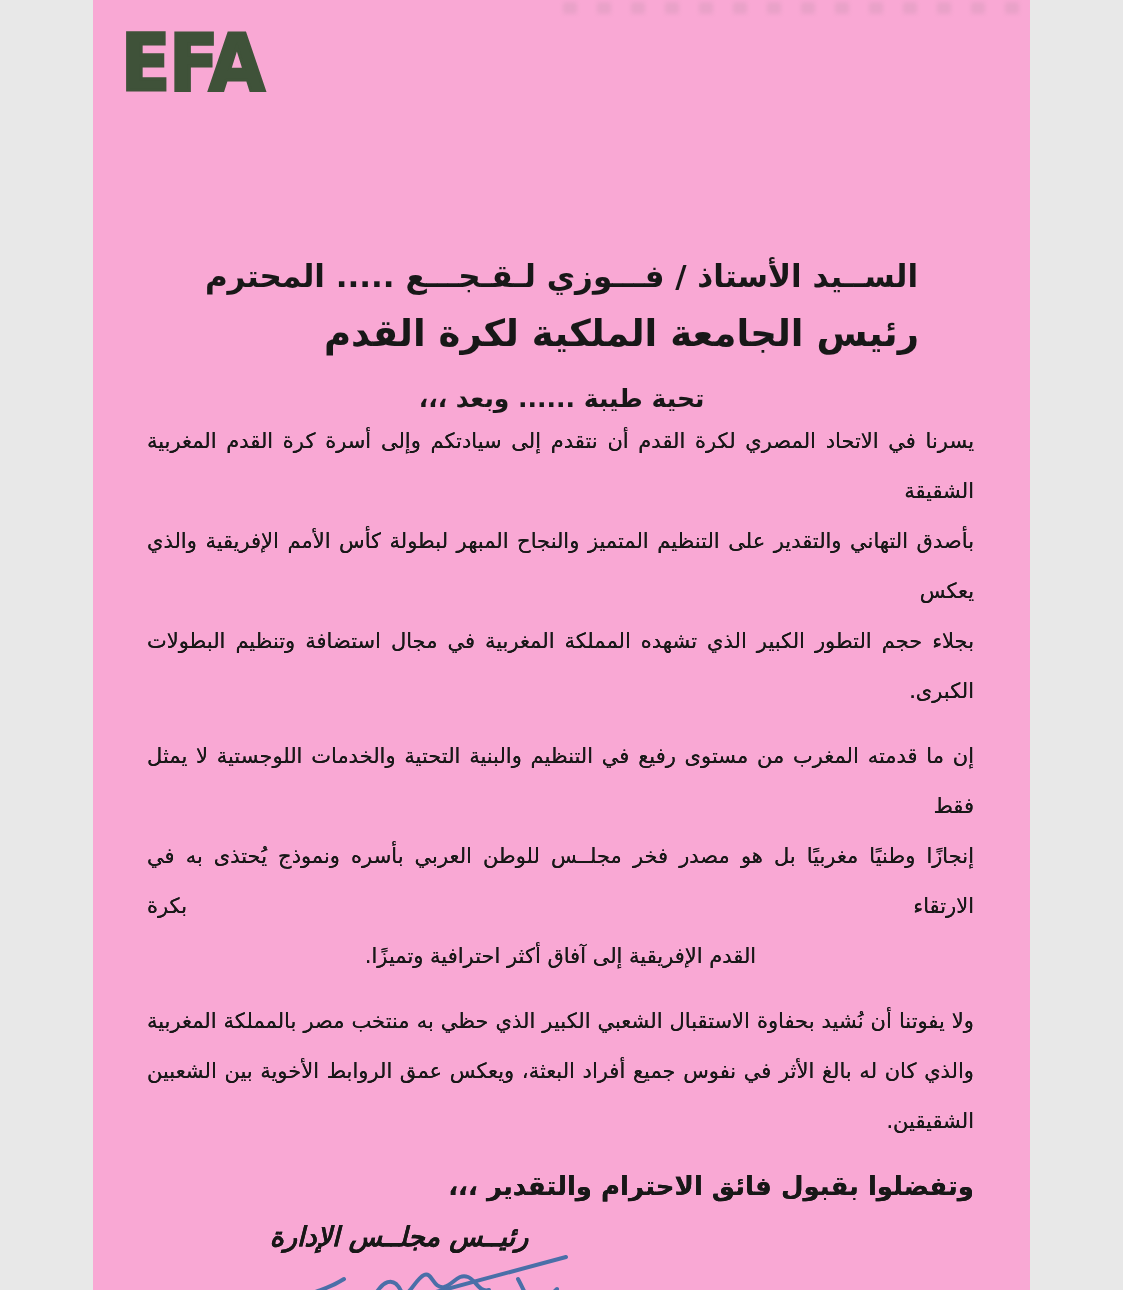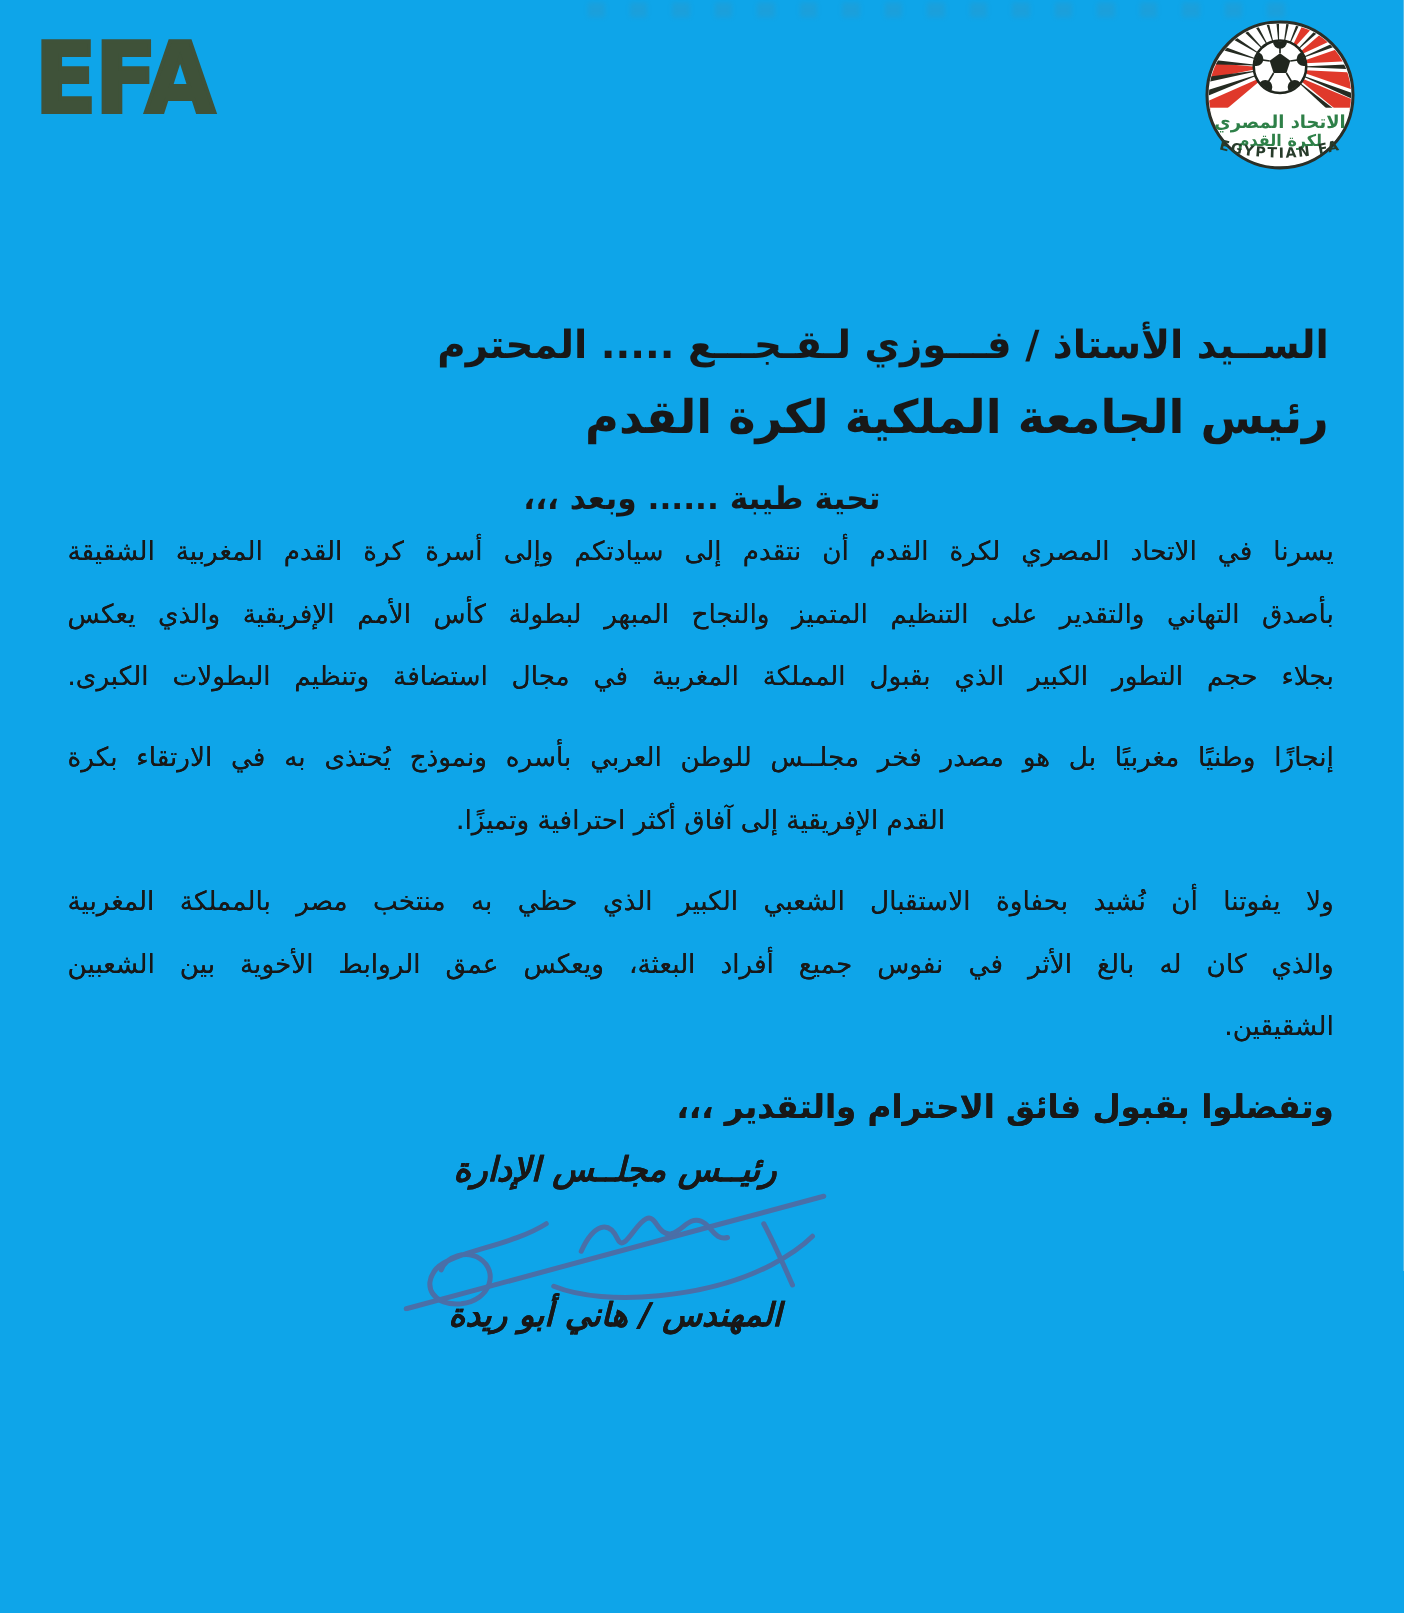--- a/index.html
+++ b/index.html
@@ -2,24 +2,24 @@
 <html lang="ar" dir="rtl"><head>
 <meta charset="utf-8">
 <style>
   html,body{margin:0;padding:0;}
   body{
     background:#e8e8e8;
     font-family:"DejaVu Sans", sans-serif;
   }
   .page{
     position:relative;
-    width:1123px;
+    width:937px;
     height:1290px;
     margin:0 auto;
-    background:#0ea5e9;
+    background:#f9a8d4;
     overflow:hidden;
     color:#181818;
     direction:rtl;
   }
   
   .scan-artifact{
     position:absolute;
     top:2px; left:470px;
     width:560px; height:12px;
     background:repeating-linear-gradient(90deg,
@@ -45,20 +45,21 @@
   
   .crest{
     position:absolute;
     top:10px; left:940px;
     width:168px; height:138px;
   }
   
   .recipient{
     position:absolute;
     top:246px; left:60px; right:60px;
+    text-align:center;
     font-weight:bold;
   }
   .recipient-line1{ font-size:31px; line-height:60px; }
   .recipient-line2{ font-size:37px; line-height:56px; margin-left:120px; }
   
   .greeting{
     position:absolute;
     top:384px; left:0; right:0;
     text-align:center;
     font-size:25px;
@@ -200,24 +201,25 @@
     <div class="recipient-line2">رئيس الجامعة الملكية لكرة القدم</div>
   </div>
 
   <div class="greeting">تحية طيبة ...... وبعد ،،،</div>
 
   <div class="letter-body">
 
     <div class="para">
       <div class="ln">يسرنا في الاتحاد المصري لكرة القدم أن نتقدم إلى سيادتكم وإلى أسرة كرة القدم المغربية الشقيقة</div>
       <div class="ln">بأصدق التهاني والتقدير على التنظيم المتميز والنجاح المبهر لبطولة كأس الأمم الإفريقية والذي يعكس</div>
-      <div class="ln">بجلاء حجم التطور الكبير الذي بقبول المملكة المغربية في مجال استضافة وتنظيم البطولات الكبرى.</div>
+      <div class="ln">بجلاء حجم التطور الكبير الذي تشهده المملكة المغربية في مجال استضافة وتنظيم البطولات الكبرى.</div>
     </div>
 
     <div class="para">
+      <div class="ln">إن ما قدمته المغرب من مستوى رفيع في التنظيم والبنية التحتية والخدمات اللوجستية لا يمثل فقط</div>
       <div class="ln">إنجازًا وطنيًا مغربيًا بل هو مصدر فخر مجلــس للوطن العربي بأسره ونموذج يُحتذى به في الارتقاء بكرة</div>
       <div class="ln ln-c">القدم الإفريقية إلى آفاق أكثر احترافية وتميزًا.</div>
     </div>
 
     <div class="para">
       <div class="ln">ولا يفوتنا أن نُشيد بحفاوة الاستقبال الشعبي الكبير الذي حظي به منتخب مصر بالمملكة المغربية</div>
       <div class="ln">والذي كان له بالغ الأثر في نفوس جميع أفراد البعثة، ويعكس عمق الروابط الأخوية بين الشعبين</div>
       <div class="ln ln-s">الشقيقين.</div>
     </div>
 

